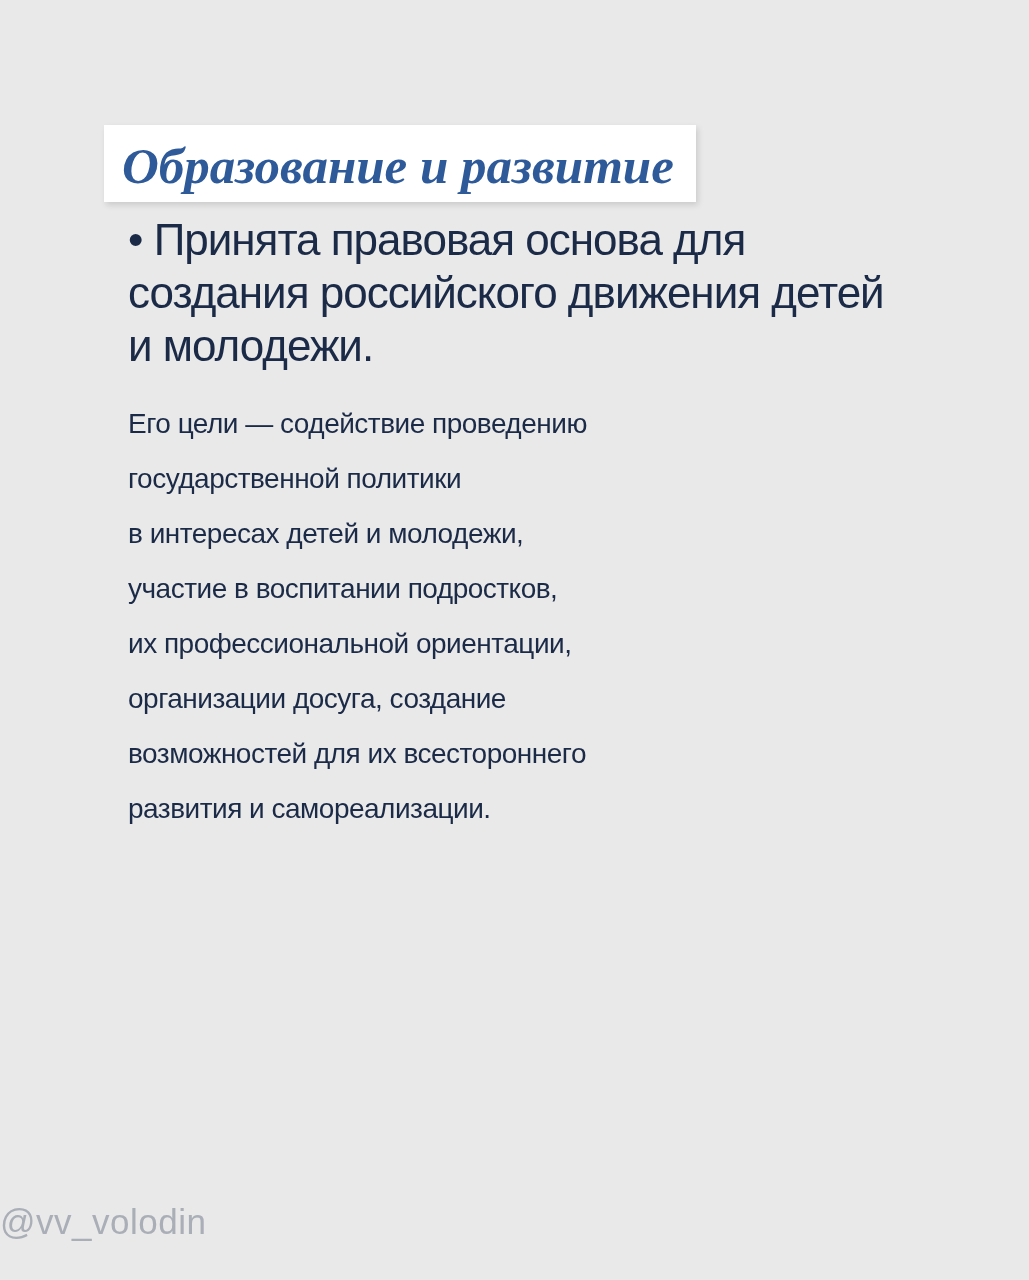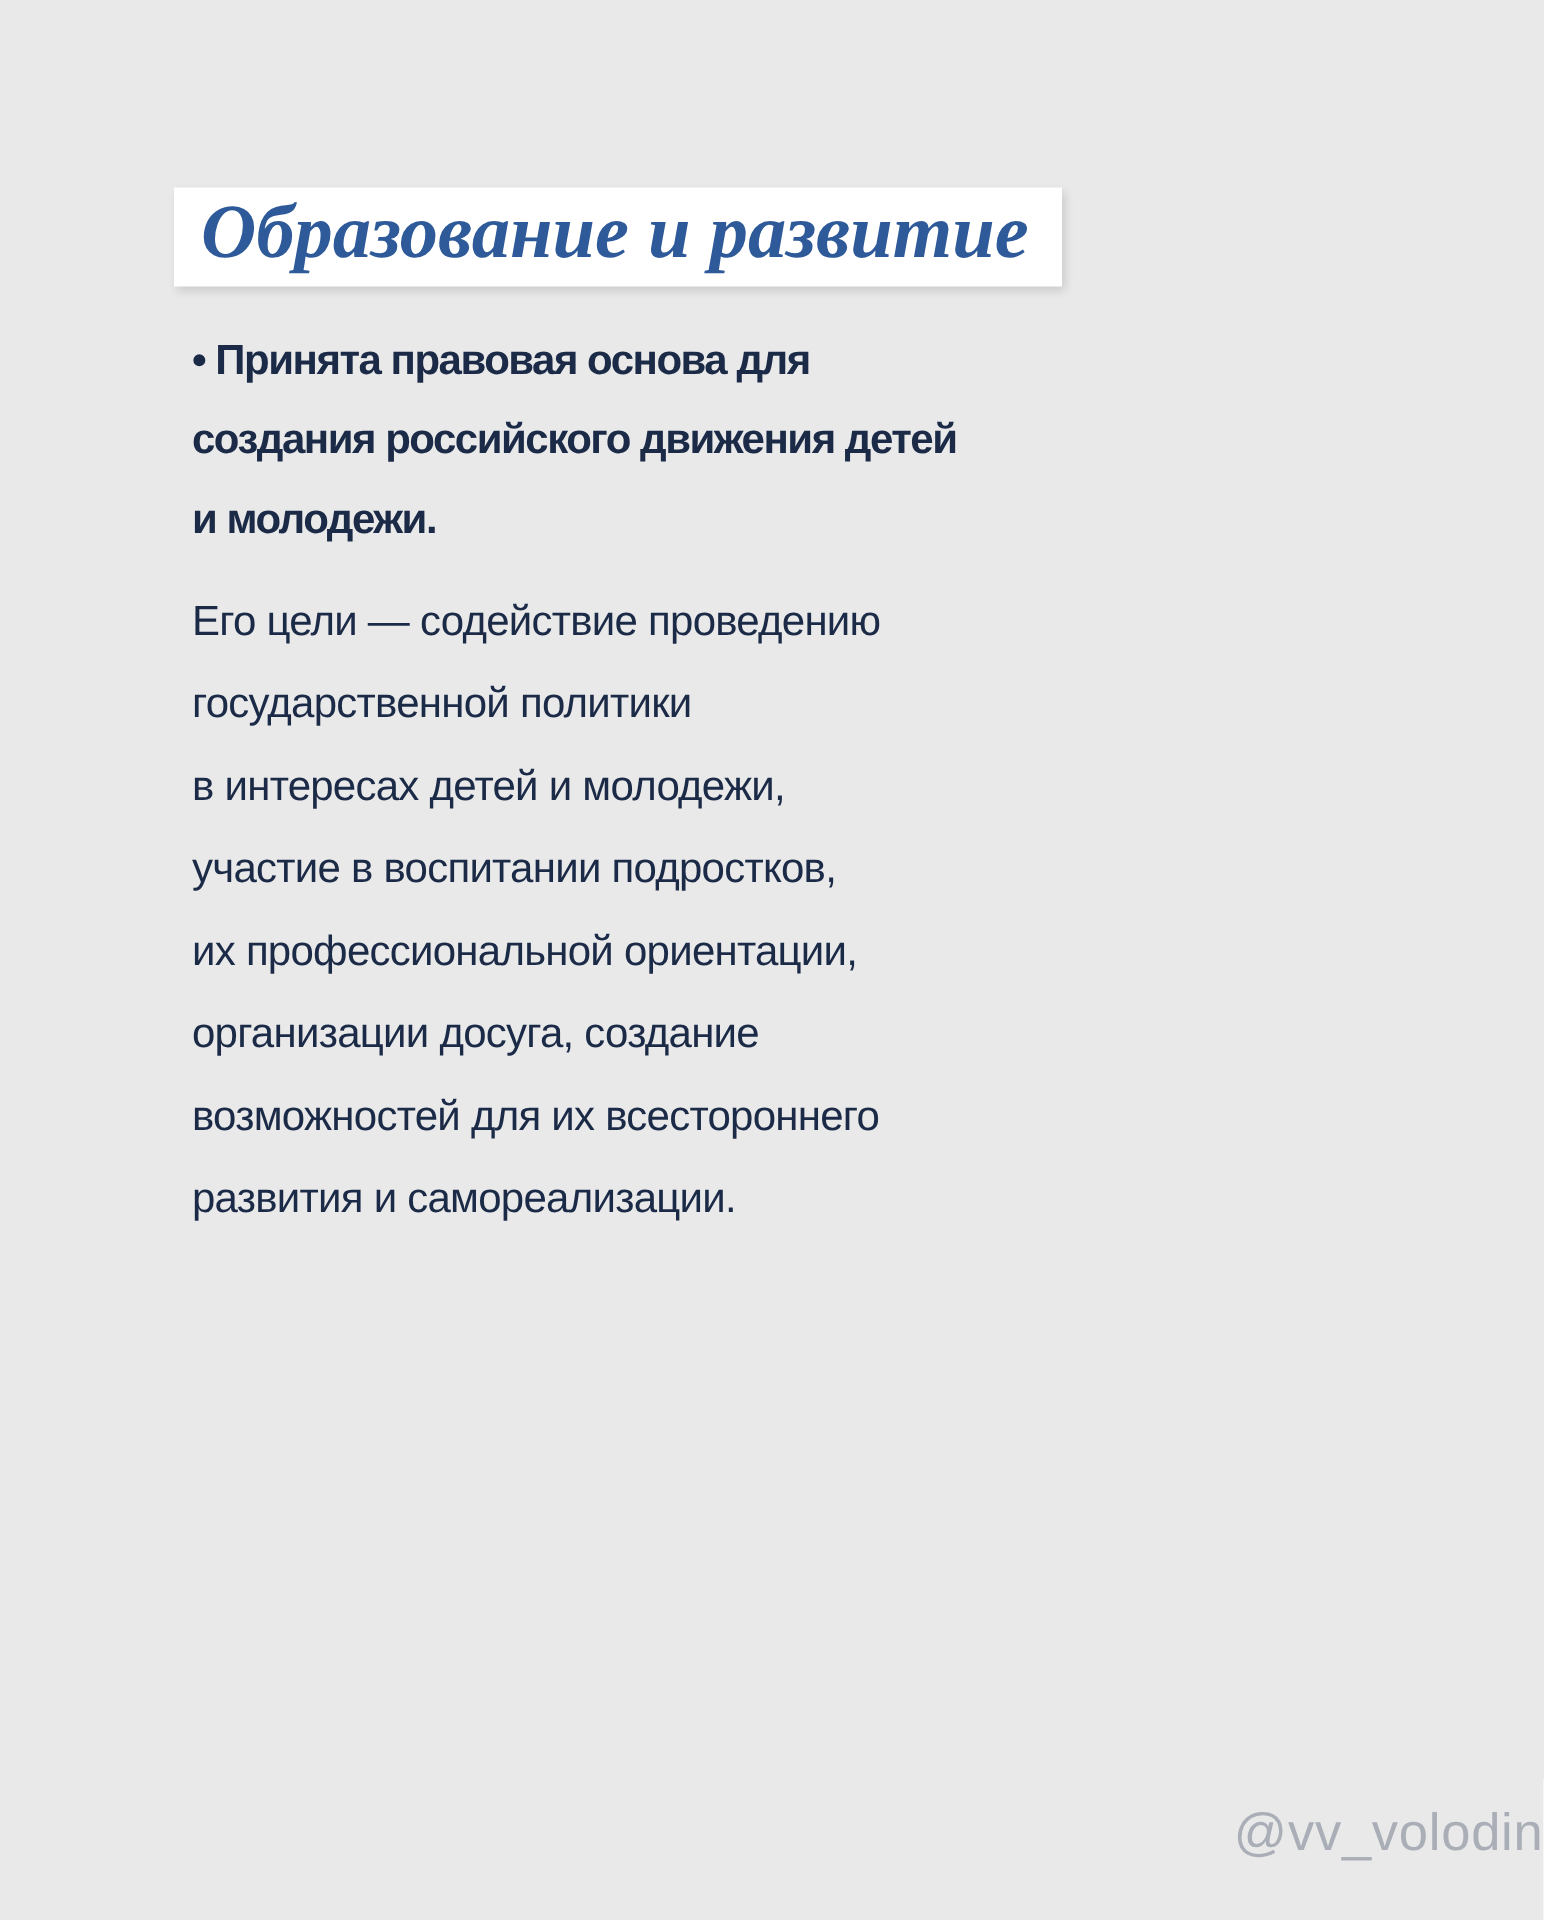--- a/index.html
+++ b/index.html
@@ -10,66 +10,66 @@
   .page {
     position: relative;
     width: 1029px;
     height: 1280px;
     overflow: hidden;
     background: var(--color-background, #E9E9E9);
     font-family: "Liberation Sans", sans-serif;
   }
   .title-box {
     position: absolute;
-    left: 116px;
+    left: 104px;
     top: 125px;
     background: var(--color-title_box, #FFFFFF);
-    padding: 1px 22px 7px 18px;
+    padding: 12px 22px 7px 18px;
     box-shadow: 2px 3px 6px rgba(0,0,0,0.13);
   }
   .title {
     font-family: "Liberation Serif", "DejaVu Serif", serif;
     font-style: italic;
     font-weight: 600;
     font-size: 51px;
     line-height: 58px;
     letter-spacing: 0px;
     color: var(--color-title, #2E5A99);
     white-space: nowrap;
   }
   .content {
     position: absolute;
     left: 128px;
     top: 213px;
     width: 815px;
   }
   .bullet-para {
-    margin: 0 0 14px 0;
-    font-size: 28px;
+    margin: 0 0 24px 0;
+    font-size: 44px;
     line-height: 53px;
-    font-weight: 700;
+    font-weight: 400;
     letter-spacing: -1px;
     color: var(--color-text, #1B2A47);
     white-space: pre-line;
   }
   .body-para {
     margin: 0;
     font-size: 28px;
     line-height: 55px;
     font-weight: 400;
     letter-spacing: -0.5px;
     color: var(--color-text, #1B2A47);
     white-space: pre-line;
   }
   .watermark {
     position: absolute;
     left: 0;
     right: 0;
     bottom: 38px;
-    text-align: right;
+    text-align: left;
     font-size: 35px;
     letter-spacing: 0.5px;
     font-weight: 400;
     color: var(--color-watermark, #A9AEB7);
   }
 </style>
 </head>
 <body>
 
 <div class="page">

